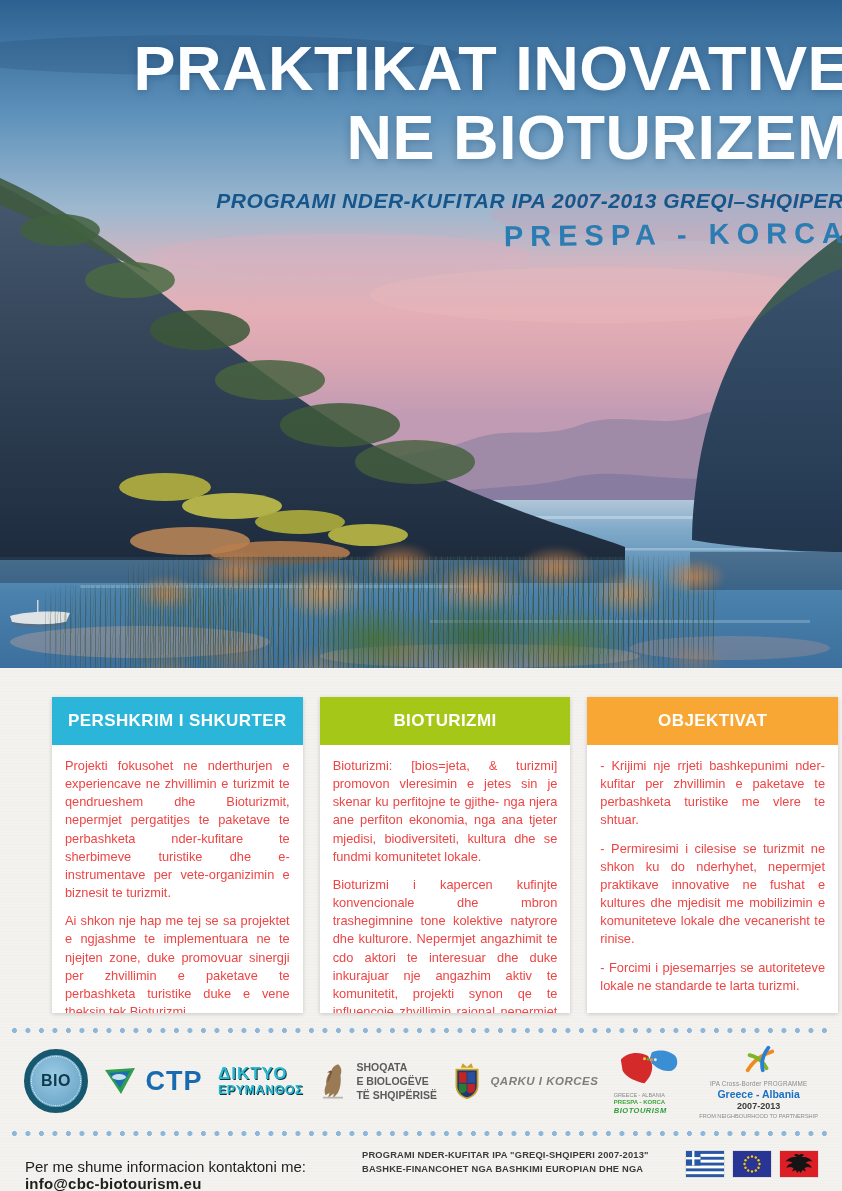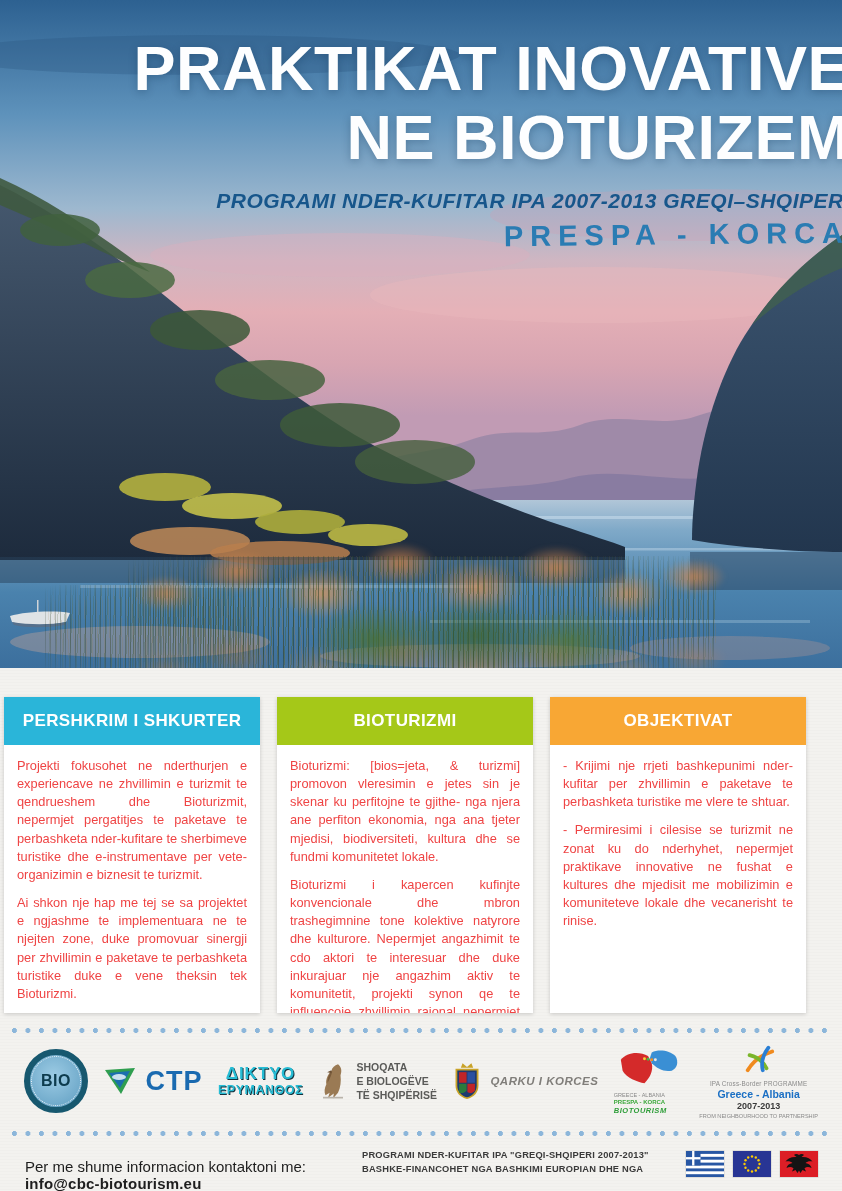--- a/index.html
+++ b/index.html
@@ -51,21 +51,21 @@
   }
   .location{
     margin-top:8px;color:#2a7cb3;font-weight:bold;font-size:29px;
     letter-spacing:7px;transform:rotate(-.6deg);
   }
   
   .content{position:absolute;top:668px;left:0;width:842px;height:523px;
     background:#f3f2ef;
     background-image:linear-gradient(0deg, rgba(0,0,0,.012) 1px, transparent 1px);
     background-size:3px 3px;}
-  .cards{display:flex;gap:17px;padding:29px 4px 0;}
+  .cards{display:flex;gap:17px;padding:29px 4px 0;margin-left:48px;}
   .card{width:256px;height:316px;background:#fff;box-shadow:0 1px 4px rgba(0,0,0,.18);overflow:hidden;}
   .card-header{height:48px;display:flex;align-items:center;justify-content:center;}
   .card-header span{color:#fff;font-weight:bold;font-size:17px;letter-spacing:.4px;}
   .card-body{padding:12px 13px 8px;}
   .card-body p{
     margin:0 0 10px;color:#ef4444;font-size:12.8px;line-height:1.42;text-align:justify;
   }
   .dotted{
     height:5px;margin:15px 12px 0;
     background-image:radial-gradient(circle at 2.5px 2.5px, #8cb6da 2.4px, transparent 2.7px);
@@ -76,21 +76,21 @@
     height:84px;margin:6px 24px 0;}
   .logo{display:flex;align-items:center;gap:8px;}
   .bio-circle{
     width:64px;height:64px;border-radius:50%;background:radial-gradient(circle at 45% 40%, #9ccbe4, #5d9cc0);
     border:6px solid #17586f;box-sizing:border-box;position:relative;
     display:flex;align-items:center;justify-content:center;
   }
   .bio-circle .ring{position:absolute;inset:1px;border:1px dotted rgba(255,255,255,.85);border-radius:50%;}
   .bio-circle span{color:#0d3b4d;font-weight:bold;font-size:16px;letter-spacing:.5px;}
   .ctp-text{color:#1a6ab0;font-weight:bold;font-size:27px;letter-spacing:1px;}
-  .erym{text-align:center;line-height:1;}
+  .erym{line-height:1;}
   .erym .l1{color:#27bcd4;font-weight:bold;font-size:17px;letter-spacing:1px;text-shadow:1px 1px 0 #14323e;}
   .erym .l2{color:#27bcd4;font-weight:bold;font-size:12.5px;letter-spacing:.5px;text-shadow:1px 1px 0 #14323e;margin-top:2px;}
   .shoq-text{color:#5a5a58;font-weight:bold;font-size:10.5px;line-height:1.35;}
   .qarku-text{color:#807e7a;font-weight:bold;font-size:11.5px;letter-spacing:.5px;font-style:italic;}
   .map-text{line-height:1.25;margin-top:1px;}
   .map-text .m1{font-size:5.5px;color:#888;}
   .map-text .m2{font-size:6px;color:#3aa83a;font-weight:bold;}
   .map-text .m3{font-size:7.5px;color:#2f9e3a;font-weight:bold;font-style:italic;letter-spacing:.5px;}
   .ipa{text-align:center;line-height:1.3;}
   .ipa .i1{font-size:6.3px;color:#8a8a8a;letter-spacing:.2px;}
@@ -227,21 +227,22 @@
           <p>Bioturizmi: [bios=jeta, &amp; turizmi] promovon vleresimin e jetes sin je skenar ku perfitojne te gjithe- nga njera ane perfiton ekonomia, nga ana tjeter mjedisi, biodiversiteti, kultura dhe se fundmi komunitetet lokale.</p>
           <p>Bioturizmi i kapercen kufinjte konvencionale dhe mbron trashegimnine tone kolektive natyrore dhe kulturore. Nepermjet angazhimit te cdo aktori te interesuar dhe duke inkurajuar nje angazhim aktiv te komunitetit, projekti synon qe te influencoje zhvillimin rajonal nepermjet aktivitetit mjedisor.</p>
         </div>
       </div>
       <div class="card">
         <div class="card-header" style="background: rgb(248, 167, 52);">
           <span>OBJEKTIVAT</span>
         </div>
         <div class="card-body">
           <p>- Krijimi nje rrjeti bashkepunimi nder-kufitar per zhvillimin e paketave te perbashketa turistike me vlere te shtuar.</p>
-          <p>- Permiresimi i cilesise se turizmit ne zonat ku do nderhyhet, nepermjet praktikave innovative ne fushat e kultures dhe mjedisit me mobilizimin e komuniteteve lokale dhe vecanerisht te rinise.</p>
+          <p>- Permiresimi i cilesise se turizmit ne shkon ku do nderhyhet, nepermjet praktikave innovative ne fushat e kultures dhe mjedisit me mobilizimin e komuniteteve lokale dhe vecanerisht te rinise.</p>
+          <p>- Forcimi i pjesemarrjes se autoriteteve lokale ne standarde te larta turizmi.</p>
         </div>
       </div>
     </div>
 
     <div class="dotted"></div>
 
     <div class="logo-strip">
 
       <div class="logo">
         <div class="bio-circle">

